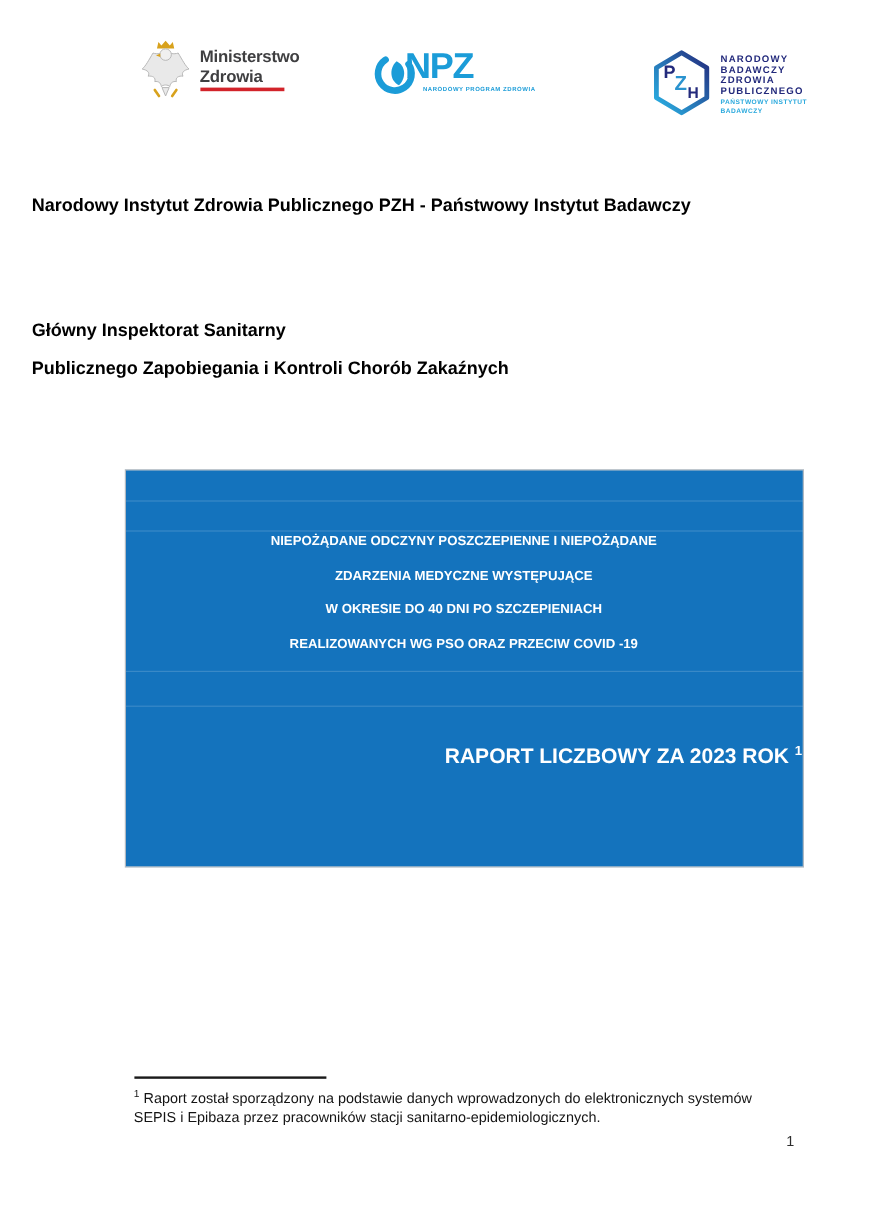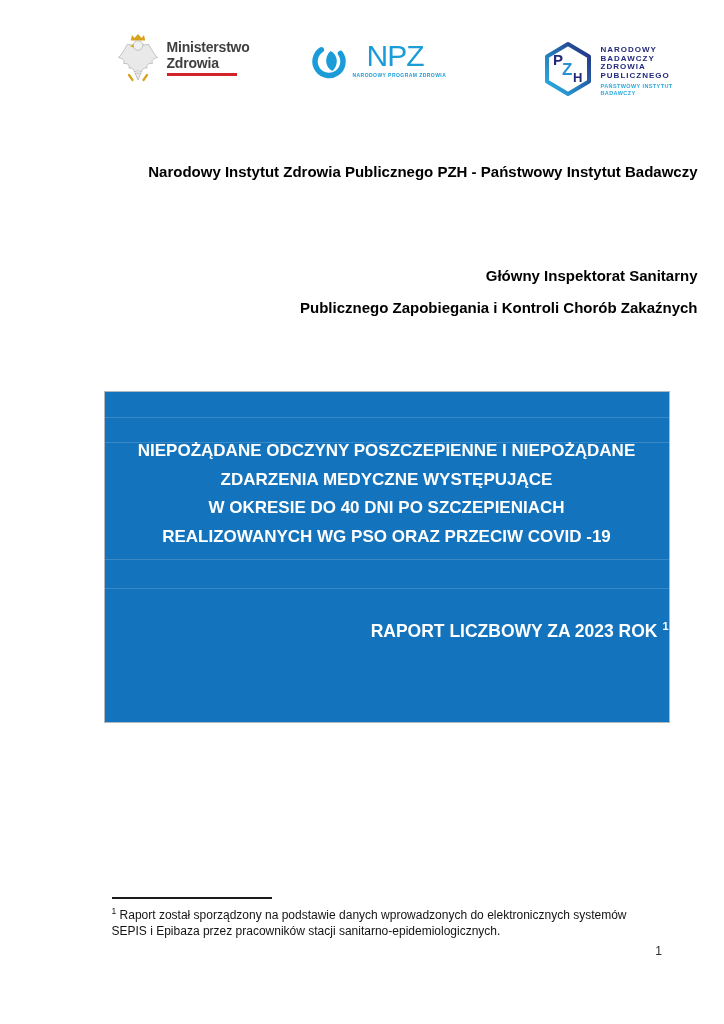--- a/index.html
+++ b/index.html
@@ -11,45 +11,45 @@
 
   
   .logo-mz { position:absolute; left:88px; top:31px; width:130px; height:54px; }
   .mz-eagle { position:absolute; left:0; top:1px; width:46px; height:52px; }
   .mz-text  { position:absolute; left:52px; top:8px; font-size:14px; line-height:16px;
               font-weight:bold; color:#3f3f41; letter-spacing:-0.2px; }
   .mz-rule  { position:absolute; left:52px; top:42px; width:70px; height:3px; background:#d2232a; }
 
   .logo-npz { position:absolute; left:284px; top:43px; width:118px; height:40px; }
   .npz-icon { position:absolute; left:0; top:0; width:36px; height:37px; }
-  .npz-abbr { position:absolute; left:56px; top:-4px; font-size:30px; font-weight:normal;
+  .npz-abbr { position:absolute; left:27px; top:-4px; font-size:30px; font-weight:bold;
               color:#1b9cd8; letter-spacing:-1px; }
   .npz-sub  { position:absolute; left:42px; top:29px; font-size:5px; font-weight:bold;
               color:#1b9cd8; letter-spacing:0.45px; white-space:nowrap; }
 
   .logo-pzh  { position:absolute; left:516px; top:39px; width:170px; height:64px; }
   .pzh-mark  { position:absolute; left:0; top:2px; width:50px; height:58px; }
   .pzh-main  { position:absolute; left:58px; top:7px; font-size:8px; font-weight:bold;
                color:#232a7c; letter-spacing:1px; line-height:8.6px; }
   .pzh-sub   { position:absolute; left:58px; top:44px; font-size:5.5px; font-weight:bold;
                color:#2aa9dd; letter-spacing:0.4px; line-height:6.6px; }
 
   
-  .h-line { position:absolute; left:0; width:100%; text-align:right;
+  .h-line { position:absolute; left:0; width:100%; text-align:left;
             font-weight:bold; font-size:15px; color:#000; }
   .h1 { top:163px; } .h2 { top:196px; } .h3 { top:267px; } .h4 { top:299px; }
 
   
   .banner { position:absolute; left:78px; top:392px; width:564px; height:330px;
             background:#1473bd; outline:1px solid rgba(80,100,120,0.45); }
   .banner-rule { position:absolute; left:0; width:100%; height:1px;
                  background:rgba(255,255,255,0.16); }
   .br1 { top:25px; } .br2 { top:50px; } .br3 { top:167px; } .br4 { top:196px; }
   .banner-title { position:absolute; top:45px; left:4px; right:4px; text-align:center;
-                  color:#ffffff; font-weight:bold; font-size:17px; line-height:28.5px; }
+                  color:#ffffff; font-weight:bold; font-size:11px; line-height:28.5px; }
   .banner-subtitle { position:absolute; top:228px; left:0; width:100%; text-align:right;
                      color:#ffffff; font-weight:bold; font-size:17.5px; }
   .banner-subtitle sup { font-size:11px; }
 
   
   .footnote-rule { position:absolute; left:85px; top:897px; width:160px; height:2px;
                    background:#1a1a1a; }
   .footnote-text { position:absolute; left:85px; top:904px; width:552px;
                    font-size:12px; line-height:15.5px; color:#141414; }
   .footnote-text sup { font-size:8.5px; }

